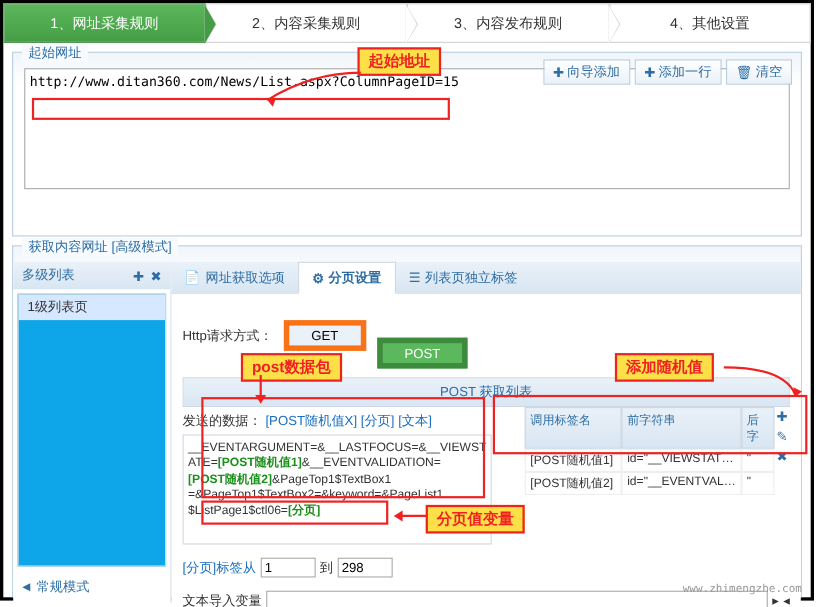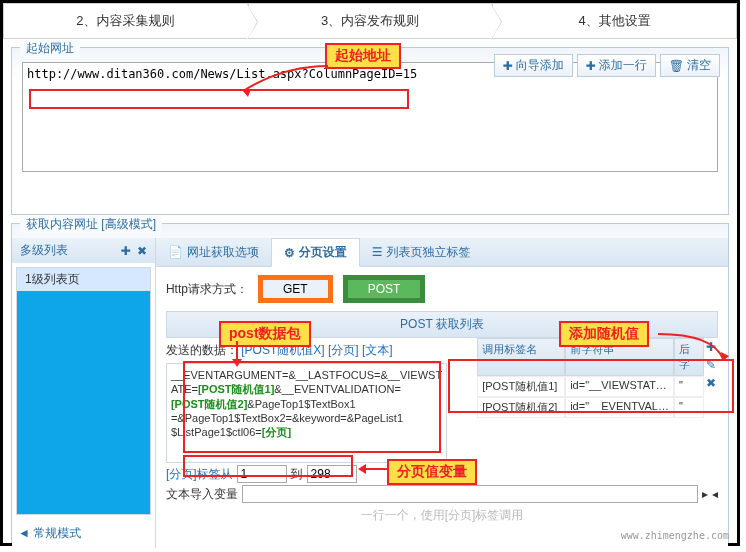--- a/index.html
+++ b/index.html
@@ -35,54 +35,55 @@
 .normal-mode { padding: 6px; font-size: 12px; color: #2e6da4; cursor: pointer; }
 
 .right-col { flex: 1; background: #fff; display: flex; flex-direction: column; }
 .tabs-row { display: flex; background: linear-gradient(#eaf1f8, #d8e6f3); border-bottom: 1px solid #cfd8e2; }
 .tab { padding: 5px 12px; font-size: 12px; color: #2e6da4; cursor: pointer; display: flex; align-items: center; gap: 4px; }
 .tab.active { background: #fff; border: 1px solid #cfd8e2; border-bottom: 1px solid #fff; margin-bottom: -1px; font-weight: bold; }
 
 .right-body { padding: 8px 10px; font-size: 12px; color: #333; flex: 1; }
 .row { display: flex; align-items: center; gap: 10px; margin-bottom: 8px; }
 .http-btn { border: 5px solid #f97316; background: #eaf1f8; padding: 2px 20px; font-size: 12px; cursor: pointer; text-align: center; }
-.http-btn.active { background: #5cb85c; color: #fff; border-color: #3d8b3d; }
+.http-btn.active { background: #5cb85c; color: #fff; border-color: #3d8b3d; margin-top: 32px; }
 
 .post-section { display: flex; gap: 6px; }
 .post-left { flex: 1.2; }
 .post-right { flex: 1; }
 .section-header { background: linear-gradient(#eaf1f8, #d8e6f3); padding: 4px 8px; text-align: center; font-size: 12px; color: #2e6da4; border: 1px solid #cfd8e2; }
 .post-box { border: 1px solid #cfd8e2; height: 100px; padding: 4px; font-size: 11px; font-family: monospace; overflow: hidden; }
 .link-blue { color: #1b6ec2; }
 .highlight-green { color: #1a8f1a; font-weight: bold; }
 
 .table-head { display: flex; background: linear-gradient(#eaf1f8, #d8e6f3); font-size: 11px; }
 .th { padding: 3px 4px; border: 1px solid #cfd8e2; color: #2e6da4; }
 .tr { display: flex; font-size: 11px; font-family: monospace; }
 .td { padding: 2px 4px; border: 1px solid #eee; white-space: nowrap; overflow: hidden; }
 .side-icons { display: flex; flex-direction: column; gap: 4px; padding: 2px; color: #2e6da4; }
 .side-icons span { cursor: pointer; }
 
-.page-row { display: flex; align-items: center; gap: 4px; margin-top: 2px; font-size: 12px; }
+.page-row { display: flex; align-items: center; gap: 4px; margin-top: 12px; font-size: 12px; }
 .small-input { width: 50px; border: 1px solid #aaa; padding: 1px 3px; font-size: 12px; }
 .long-input { flex: 1; border: 1px solid #aaa; padding: 1px 3px; font-size: 12px; }
 .hint { color: #bbb; font-size: 12px; text-align: center; margin-top: 4px; }
 
 
 .callout { position: absolute; border: 2px solid #e22; background: #fde047; color: #e22; font-weight: bold; font-size: 14px; padding: 2px 8px; z-index: 10; }
 .redbox { position: absolute; border: 2px solid #e22; z-index: 9; pointer-events: none; }
 .arrow { position: absolute; z-index: 10; pointer-events: none; }
 .watermark { position: absolute; bottom: 2px; right: 8px; font-size: 10px; color: #999; font-family: monospace; }
 </style>
 </head>
 <body>
 
 <div class="container">
 
   <div class="steps">
+    <div class="step active">1、网址采集规则</div>
     <div class="step">2、内容采集规则</div>
     <div class="step">3、内容发布规则</div>
     <div class="step">4、其他设置</div>
   </div>
 
   <div class="panel" style="height:168px;">
     <div class="panel-title">起始网址</div>
     <div class="toolbar-right">
       <button class="btn-small">
           <span>✚</span>

